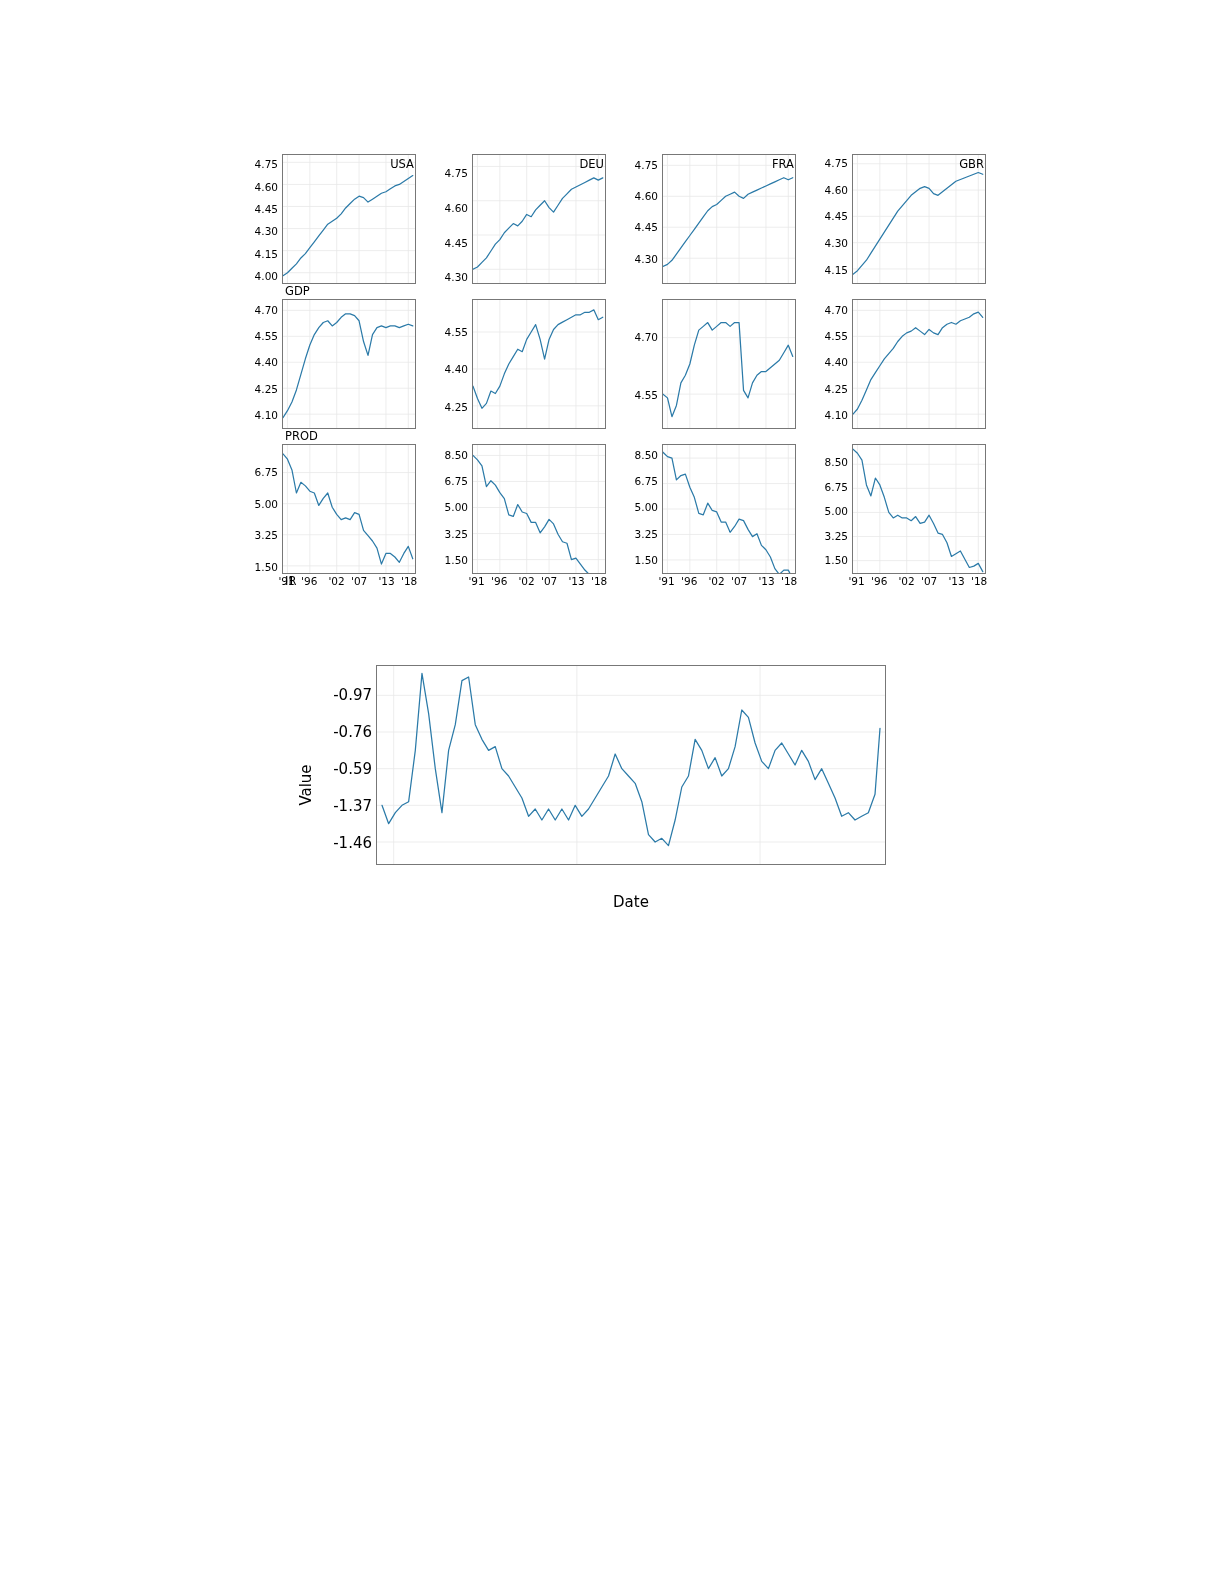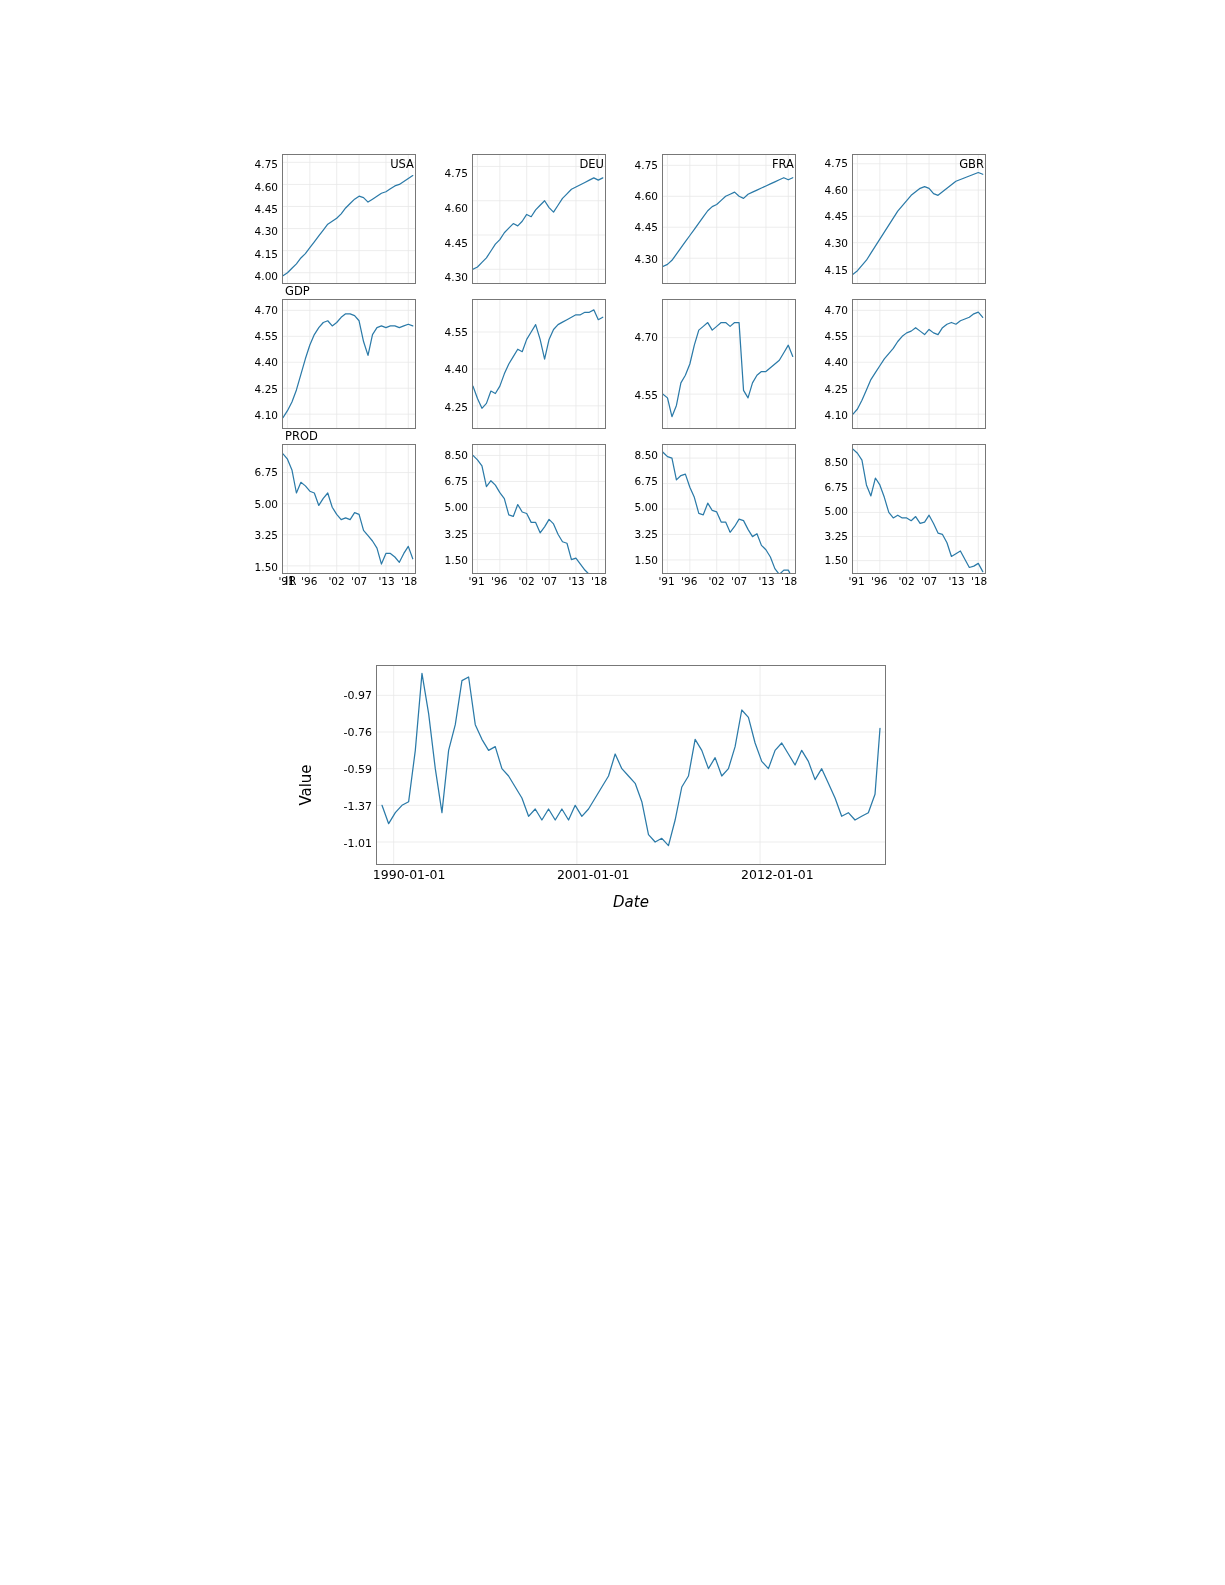--- a/index.html
+++ b/index.html
@@ -128,21 +128,21 @@
   #bottom-yticks {
     position: absolute;
     left: 14px;
     top: 0;
     width: 62px;
     height: 200px;
   }
   #bottom-yticks .tick-label {
     position: absolute;
     right: 4px;
-    font-size: 11px;
+    font-size: 15px;
     line-height: 13px;
     transform: translateY(-50%);
     white-space: nowrap;
   }
   #bottom-plot {
     position: absolute;
     left: 76px;
     top: 0;
     width: 510px;
     height: 200px;
@@ -166,21 +166,20 @@
     transform: translateX(-50%);
     white-space: nowrap;
   }
   #bottom-xlabel {
     position: absolute;
     left: 331px;
     top: 228px;
     transform: translateX(-50%);
     font-size: 15px;
     white-space: nowrap;
-    font-style: italic;
   }
 </style>
 </head>
 <body>
 
 <div id="panel-figure">
 
   <div class="panel-row">
 
     <div class="panel-cell">
@@ -529,37 +528,32 @@
 </div>
 
 <div id="bottom-figure">
   <div id="bottom-ylabel">Value</div>
 
   <div id="bottom-yticks">
     <span class="tick-label" style="top:14.8%">-0.97</span>
     <span class="tick-label" style="top:33.3%">-0.76</span>
     <span class="tick-label" style="top:51.9%">-0.59</span>
     <span class="tick-label" style="top:70.4%">-1.37</span>
-    <span class="tick-label" style="top:88.9%">-1.01</span>
+    <span class="tick-label" style="top:88.9%">-1.46</span>
   </div>
 
   <div id="bottom-plot">
     <svg viewBox="0 0 510 200" preserveAspectRatio="none">
         <line x1="0" x2="510" y1="29.62962962962962" y2="29.62962962962962" class="grid-line"></line>
         <line x1="0" x2="510" y1="66.66666666666669" y2="66.66666666666669" class="grid-line"></line>
         <line x1="0" x2="510" y1="103.70370370370371" y2="103.70370370370371" class="grid-line"></line>
         <line x1="0" x2="510" y1="140.74074074074076" y2="140.74074074074076" class="grid-line"></line>
         <line x1="0" x2="510" y1="177.77777777777777" y2="177.77777777777777" class="grid-line"></line>
         <line y1="0" y2="200" x1="16.721311475409838" x2="16.721311475409838" class="grid-line"></line>
         <line y1="0" y2="200" x1="200.65573770491804" x2="200.65573770491804" class="grid-line"></line>
         <line y1="0" y2="200" x1="384.5901639344262" x2="384.5901639344262" class="grid-line"></line>
         <path d="M5.02 140.74 L11.70 159.26 L18.39 148.15 L25.08 140.74 L31.77 137.04 L38.46 85.19 L45.15 7.41 L51.84 48.15 L58.52 103.70 L65.21 148.15 L71.90 85.19 L78.59 59.26 L85.28 14.81 L91.97 11.11 L98.66 59.26 L105.34 74.07 L112.03 85.19 L118.72 81.48 L125.41 103.70 L132.10 111.11 L138.79 122.22 L145.48 133.33 L152.16 151.85 L158.85 144.44 L165.54 155.56 L172.23 144.44 L178.92 155.56 L185.61 144.44 L192.30 155.56 L198.98 140.74 L205.67 151.85 L212.36 144.44 L219.05 133.33 L225.74 122.22 L232.43 111.11 L239.11 88.89 L245.80 103.70 L252.49 111.11 L259.18 118.52 L265.87 137.04 L272.56 170.37 L279.25 177.78 L285.93 174.07 L292.62 181.48 L299.31 155.56 L306.00 122.22 L312.69 111.11 L319.38 74.07 L326.07 85.19 L332.75 103.70 L339.44 92.59 L346.13 111.11 L352.82 103.70 L359.51 81.48 L366.20 44.44 L372.89 51.85 L379.57 77.78 L386.26 96.30 L392.95 103.70 L399.64 85.19 L406.33 77.78 L413.02 88.89 L419.70 100.00 L426.39 85.19 L433.08 96.30 L439.77 114.81 L446.46 103.70 L453.15 118.52 L459.84 133.33 L466.52 151.85 L473.21 148.15 L479.90 155.56 L486.59 151.85 L493.28 148.15 L499.97 129.63 L504.98 62.96" class="series-line" stroke="#2b7aa8"></path>
       </svg>
   </div>
 
-  <div id="bottom-xticks">
-    <span class="xtick" style="left:6.5%">1990-01-01</span>
-    <span class="xtick" style="left:42.6%">2001-01-01</span>
-    <span class="xtick" style="left:78.7%">2012-01-01</span>
-  </div>
 
   <div id="bottom-xlabel">Date</div>
 </div>
 
 </body></html>

